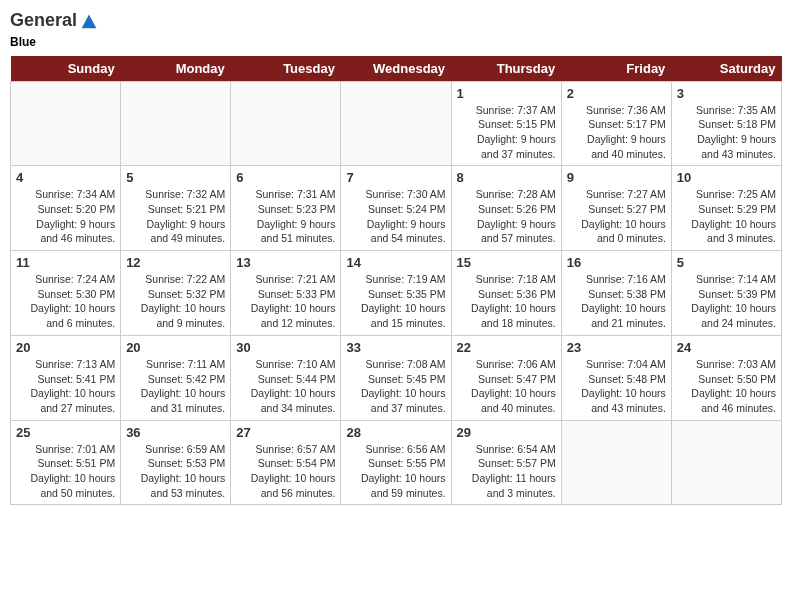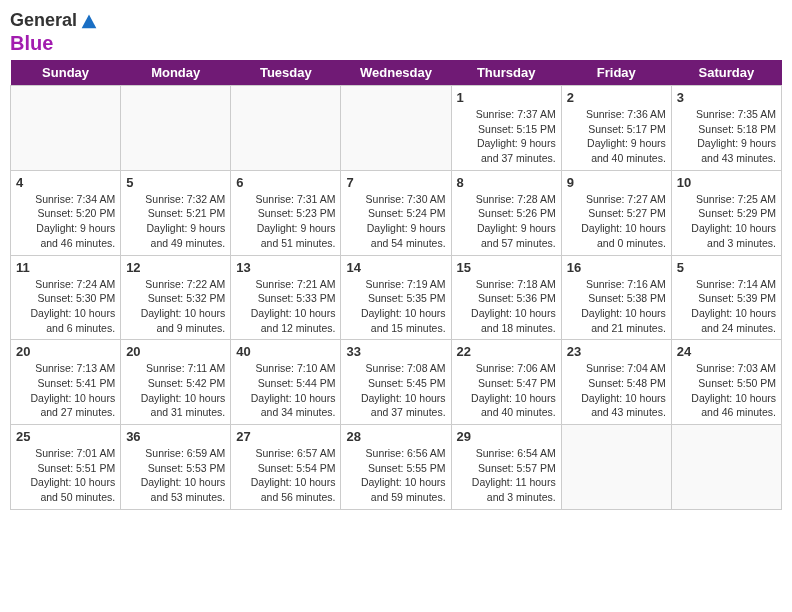--- a/index.html
+++ b/index.html
@@ -20,47 +20,47 @@
       display: flex;
       align-items: center;
       gap: 2px;
     }
     .logo-text-general {
       font-size: 18px;
       font-weight: bold;
       color: #333;
     }
     .logo-text-blue {
-      font-size: 20px;
-      font-weight: bold;
-      color: #a21caf;
+      font-size: 12px;
+      font-weight: bold;
+      color: #000000;
     }
     .title-area {
       text-align: right;
     }
     .month-year {
       font-size: 32px;
       font-weight: bold;
       color: #333;
     }
     .location {
       font-size: 16px;
       font-weight: bold;
       color: #555;
     }
     .calendar {
       width: 100%;
       border-collapse: collapse;
       font-size: 11px;
     }
     .calendar th {
-      background-color: #701a75;
+      background-color: #7f1d1d;
       color: white;
       padding: 5px 6px;
-      text-align: center;
+      text-align: right;
       font-size: 13px;
       font-weight: bold;
     }
     .calendar td {
       border: 1px solid #ccc;
       vertical-align: top;
       padding: 4px 5px;
       width: calc(100% / 7);
       height: 80px;
     }
@@ -195,21 +195,21 @@
       <tr>
         <td>
           <div class="day-number">20</div>
           <div class="day-info">Sunrise: 7:13 AM<br>Sunset: 5:41 PM<br>Daylight: 10 hours and 27 minutes.</div>
         </td>
         <td>
           <div class="day-number">20</div>
           <div class="day-info">Sunrise: 7:11 AM<br>Sunset: 5:42 PM<br>Daylight: 10 hours and 31 minutes.</div>
         </td>
         <td>
-          <div class="day-number">40</div>
+          <div class="day-number">30</div>
           <div class="day-info">Sunrise: 7:10 AM<br>Sunset: 5:44 PM<br>Daylight: 10 hours and 34 minutes.</div>
         </td>
         <td>
           <div class="day-number">33</div>
           <div class="day-info">Sunrise: 7:08 AM<br>Sunset: 5:45 PM<br>Daylight: 10 hours and 37 minutes.</div>
         </td>
         <td>
           <div class="day-number">22</div>
           <div class="day-info">Sunrise: 7:06 AM<br>Sunset: 5:47 PM<br>Daylight: 10 hours and 40 minutes.</div>
         </td>

